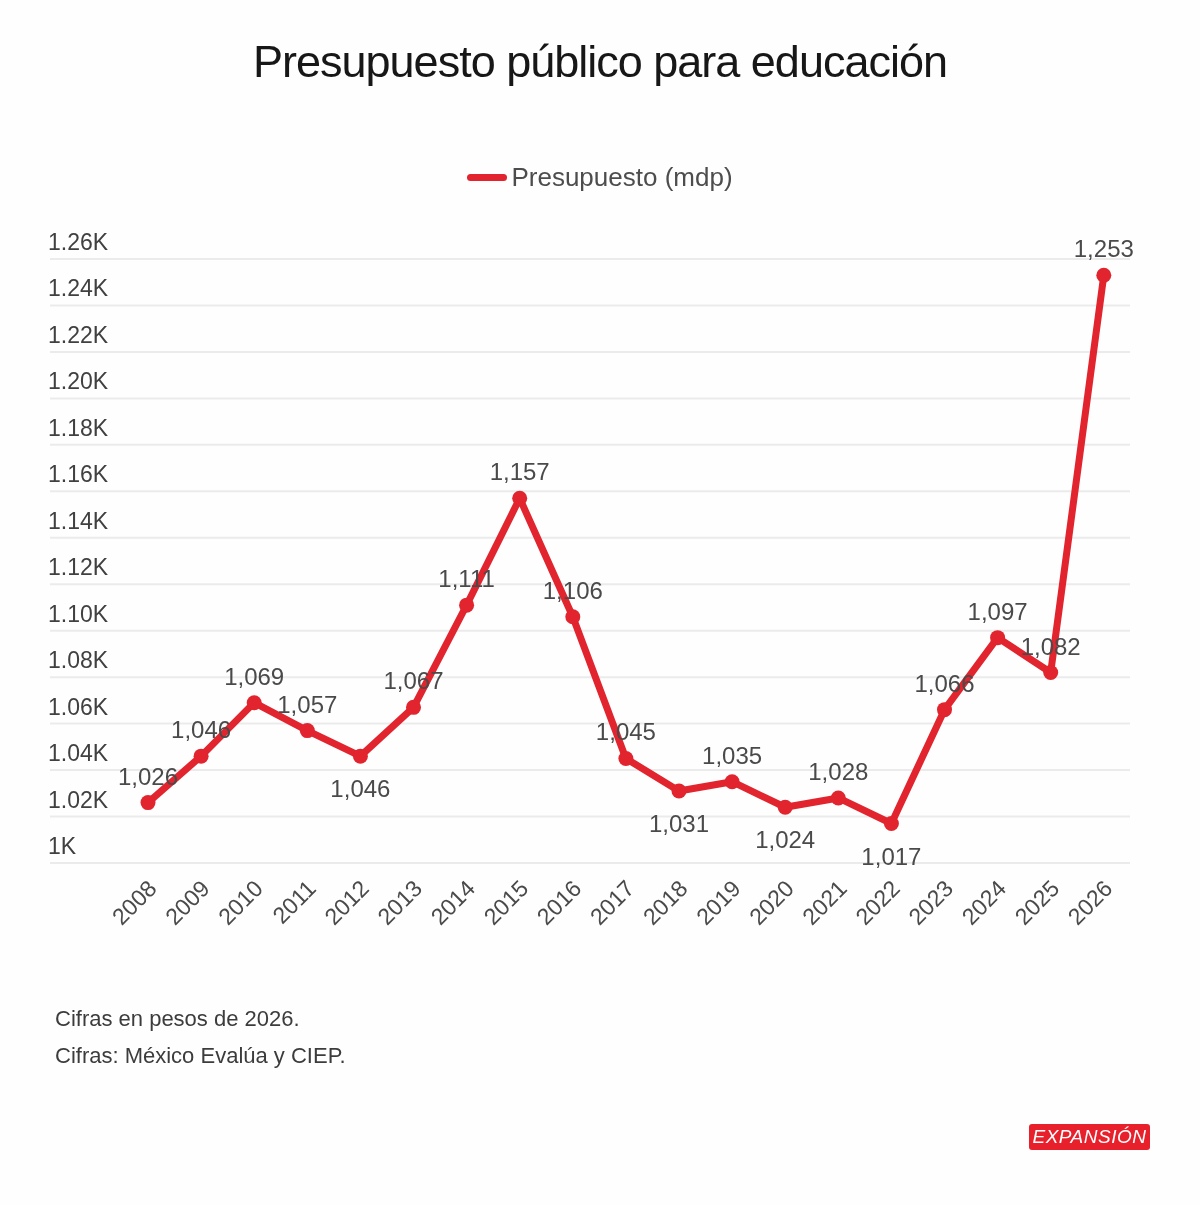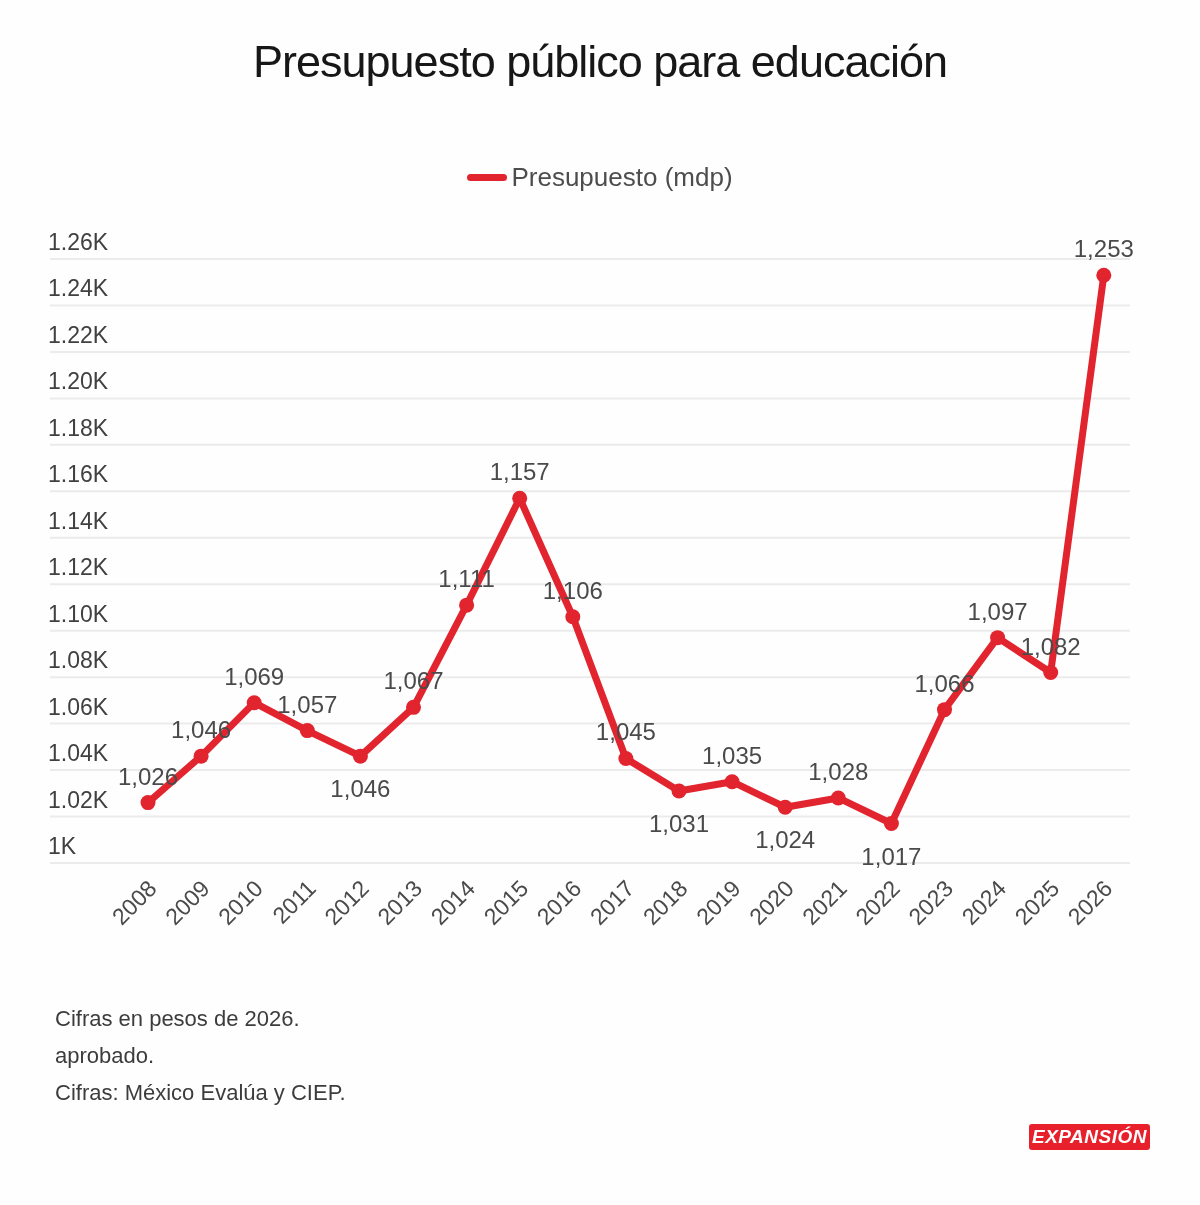--- a/index.html
+++ b/index.html
@@ -21,21 +21,21 @@
   #chart{position:absolute;top:225px;left:0;}
   .footer{
     position:absolute;top:1000px;left:55px;
     font-size:22px;line-height:37px;color:#3c3c3c;
   }
   .footer div{white-space:nowrap;}
   .logo{
     position:absolute;top:1124px;left:1029px;width:121px;height:26px;
     display:flex;align-items:center;justify-content:center;
     background:#e8202b;color:#ffffff;border-radius:3px;
-    font-size:19px;font-weight:bold;letter-spacing:0.5px;font-style:italic;
+    font-size:19px;font-weight:normal;letter-spacing:0.5px;font-style:italic;
   }
 </style>
 </head>
 <body>
 
 <div class="page">
   <h1 class="chart-title">Presupuesto público para educación</h1>
 
   <div class="legend">
     <span class="legend-swatch" style="background: rgb(225, 36, 45);"></span>
@@ -126,18 +126,17 @@
       <text x="848.3000000000001" y="665" font-size="23" fill="#4a4a4a" text-anchor="end" transform="rotate(-45 848.3000000000001 665)">2021</text>
       <text x="901.4" y="665" font-size="23" fill="#4a4a4a" text-anchor="end" transform="rotate(-45 901.4 665)">2022</text>
       <text x="954.5" y="665" font-size="23" fill="#4a4a4a" text-anchor="end" transform="rotate(-45 954.5 665)">2023</text>
       <text x="1007.6" y="665" font-size="23" fill="#4a4a4a" text-anchor="end" transform="rotate(-45 1007.6 665)">2024</text>
       <text x="1060.7" y="665" font-size="23" fill="#4a4a4a" text-anchor="end" transform="rotate(-45 1060.7 665)">2025</text>
       <text x="1113.8000000000002" y="665" font-size="23" fill="#4a4a4a" text-anchor="end" transform="rotate(-45 1113.8000000000002 665)">2026</text>
     </svg>
 
   <div class="footer">
     <div>Cifras en pesos de 2026.</div>
-    <div>aprobado.</div>
     <div>Cifras: México Evalúa y CIEP.</div>
   </div>
 
   <div class="logo" style="background: rgb(232, 32, 43); color: rgb(255, 255, 255);">EXPANSIÓN</div>
 </div>
 
 </body></html>

